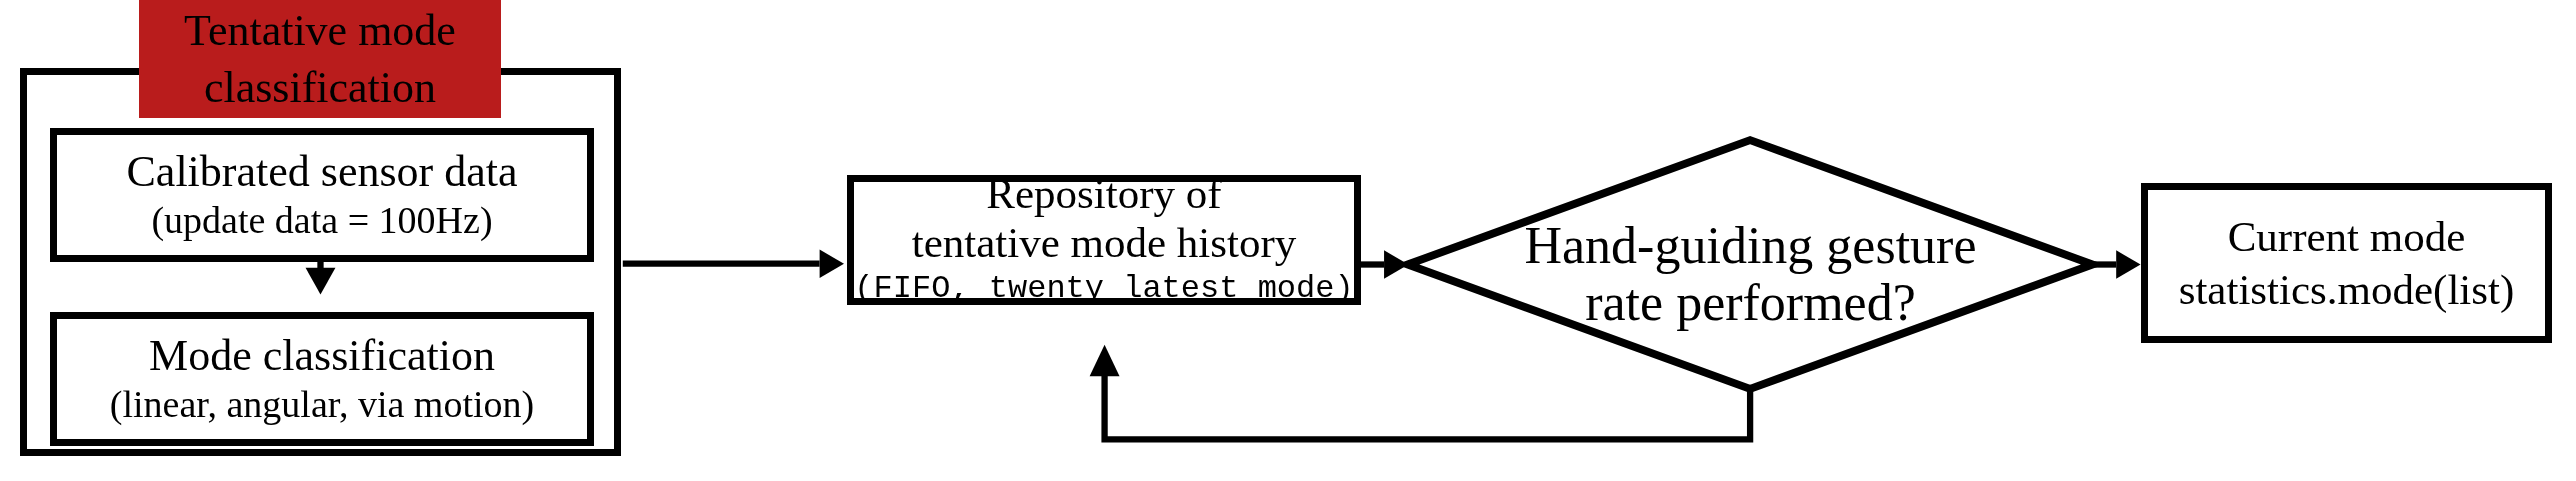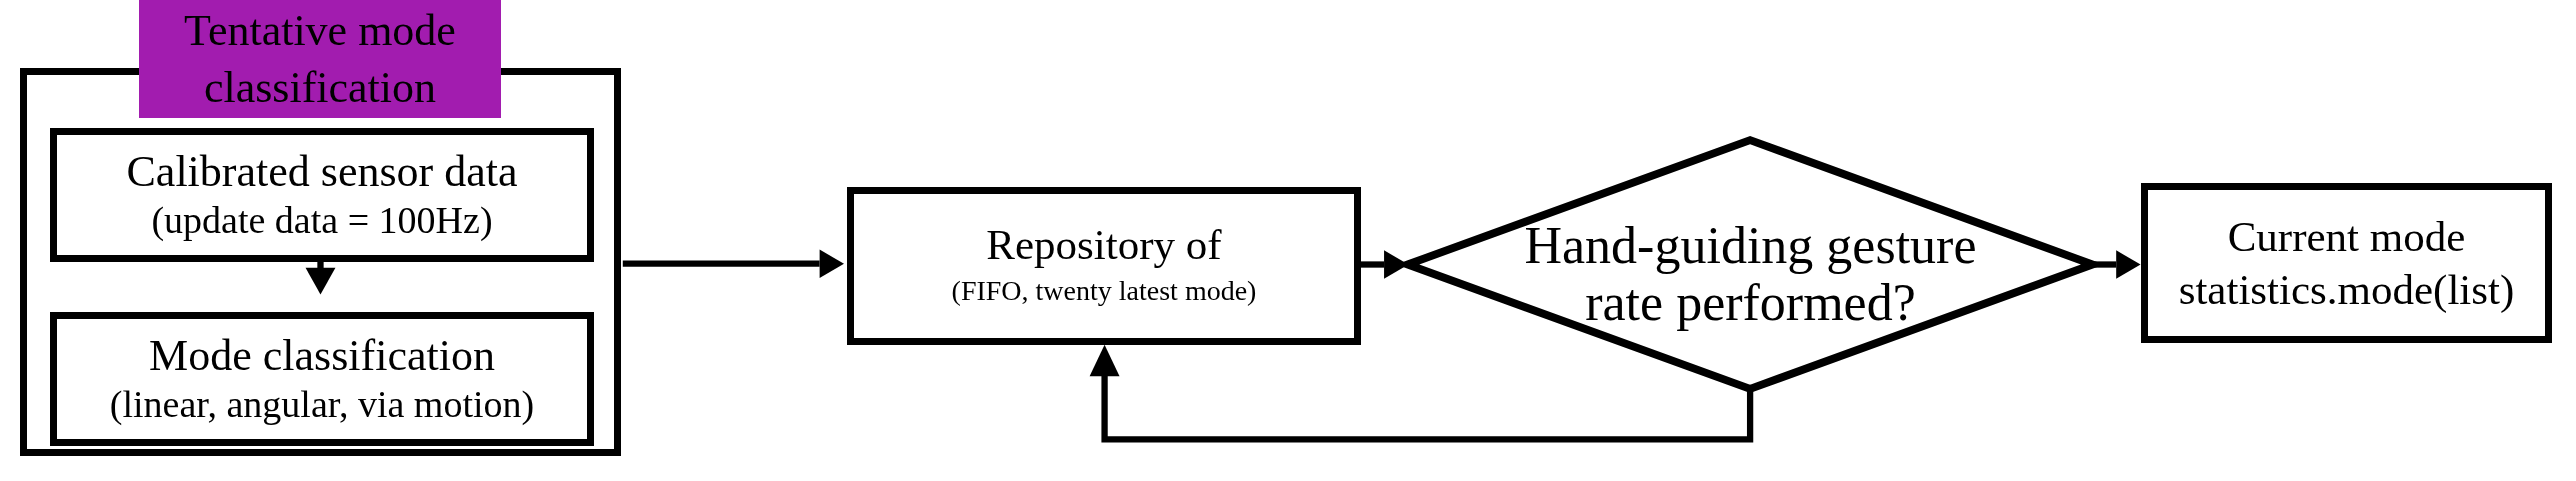--- a/index.html
+++ b/index.html
@@ -52,21 +52,21 @@
     width: 601px;
     height: 388px;
     border: 7px solid #000000;
   }
   #group-title {
     position: absolute;
     left: 139px;
     top: 0px;
     width: 362px;
     height: 118px;
-    background: #a21caf;
+    background: #b91c1c;
     display: flex;
     flex-direction: column;
     align-items: center;
     justify-content: center;
     text-align: center;
   }
   #group-title .line-main { line-height: 57px; }
   #sensor-box {
     left: 50px;
     top: 128px;
@@ -84,26 +84,26 @@
     position: absolute;
     left: 638px;
     top: 145px;
     width: 200px;
     text-align: center;
   }
   #tentative-mode-label .line-main { line-height: 55px; }
   
   #repository-box {
     left: 847px;
-    top: 187px;
+    top: 175px;
     width: 514px;
-    height: 158px;
+    height: 130px;
   }
   #repository-box .line-main { font-size: 43px; line-height: 49px; }
-  #repository-box .line-sub  { font-size: 28px; line-height: 44px; }
+  #repository-box .line-sub  { font-size: 32px; line-height: 44px; font-family: Liberation Mono, monospace; }
   #decision-label {
     position: absolute;
     left: 1514px;
     top: 217px;
     width: 473px;
     text-align: center;
   }
   #decision-label .line-main { font-size: 52px; line-height: 57px; }
   #current-mode-box {
     left: 2141px;
@@ -161,20 +161,21 @@
   </div>
 
   <div id="mode-box" class="node">
     <span class="line-main">Mode classification</span>
     <span class="line-sub">(linear, angular, via motion)</span>
   </div>
 
 
   <div id="repository-box" class="node">
     <span class="line-main">Repository of</span>
+    <span class="line-main">tentative mode history</span>
     <span class="line-sub">(FIFO, twenty latest mode)</span>
   </div>
 
   <div id="decision-label">
     <div class="line-main">Hand-guiding gesture</div>
     <div class="line-main">rate performed?</div>
   </div>
 
   <div id="current-mode-box" class="node">
     <span class="line-main">Current mode</span>

